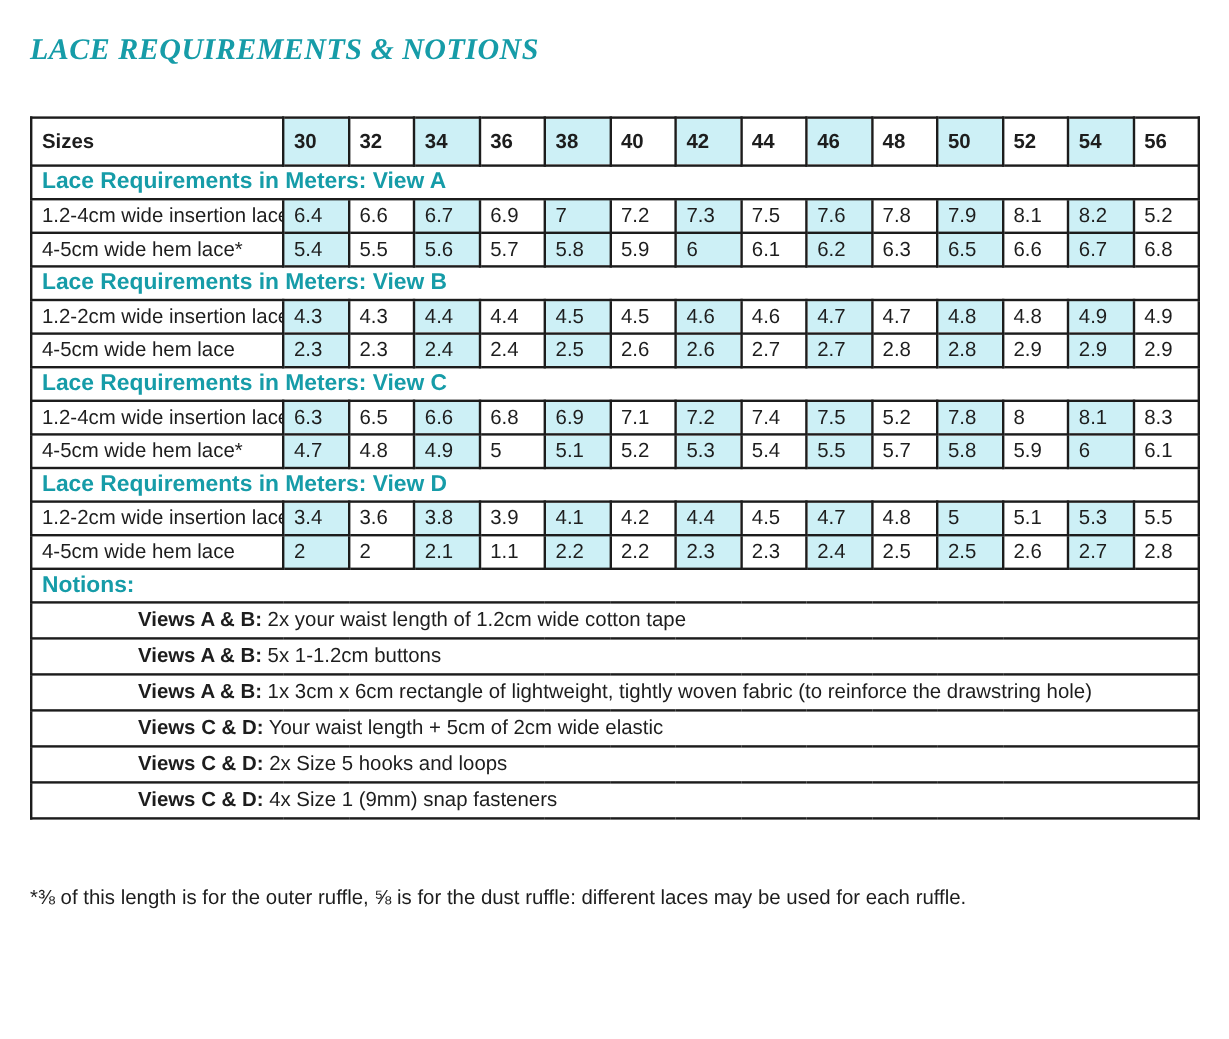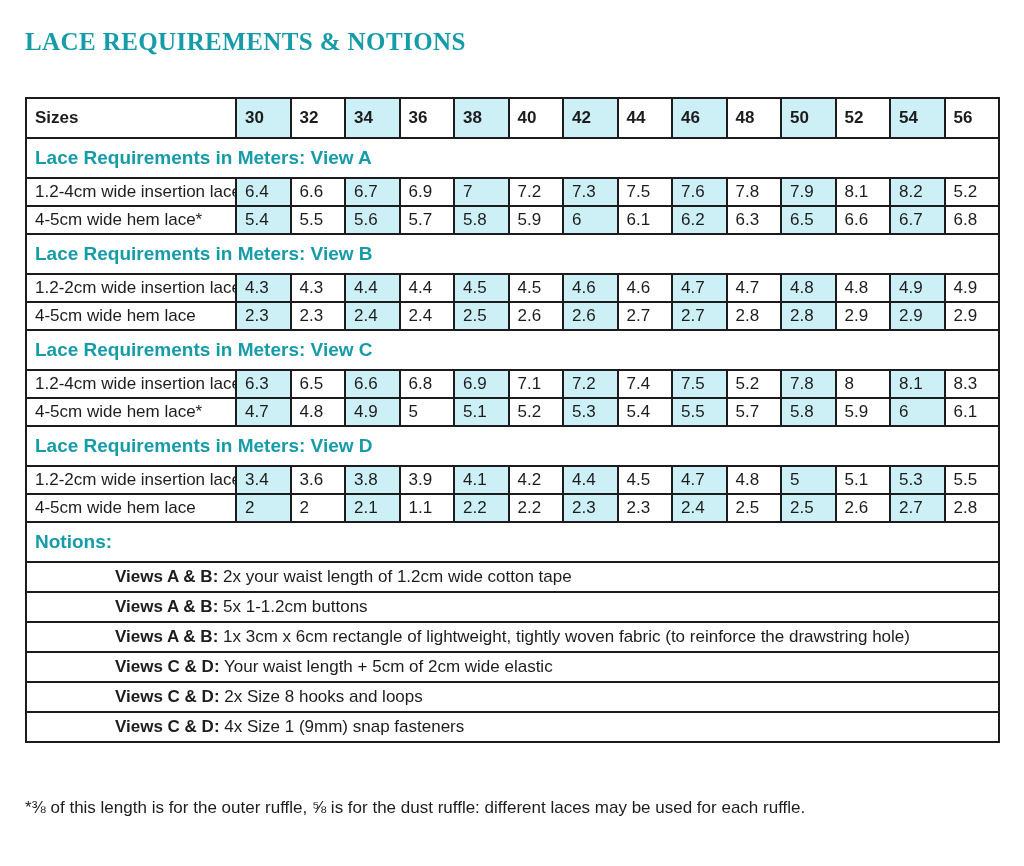--- a/index.html
+++ b/index.html
@@ -17,21 +17,21 @@
   }
   .titles{padding:28px 0 0 25px;}
   .titles h1,.titles h2{
     font-family:"Liberation Serif",serif;
     color:var(--teal);
     font-size:25px;
     font-weight:bold;
     letter-spacing:0.4px;
     margin:0;
   }
-  .titles h1{margin-bottom:4px;}
+  .titles h1{margin-bottom:4px;font-style:italic;}
   table{
     border-collapse:collapse;
     table-layout:fixed;
     width:975px;
     margin:41px 0 0 25px;
   }
   col.c-label{width:210px;}
   td{
     border:2px solid var(--border);
     font-size:17px;
@@ -40,21 +40,21 @@
     white-space:nowrap;
     overflow:hidden;
     vertical-align:middle;
   }
   td.hl{background:var(--cyan);}
   tr.sizes-row td{font-weight:bold;height:40px;}
   tr.section-row td{
     color:var(--teal);
     font-weight:bold;
     font-size:19px;
-    height:40px;
+    height:28px;
   }
   tr.notion-row td{padding-left:88px;height:30px;}
   .prefix{font-weight:bold;}
   .footnote{
     margin:55px 0 0 25px;
     font-size:17px;
   }
 </style>
 </head>
 <body>
@@ -243,21 +243,21 @@
       <tr class="notion-row">
         <td colspan="15"><span class="prefix">Views A &amp; B:</span><span> 5x 1-1.2cm buttons</span></td>
       </tr>
       <tr class="notion-row">
         <td colspan="15"><span class="prefix">Views A &amp; B:</span><span> 1x 3cm x 6cm rectangle of lightweight, tightly woven fabric (to reinforce the drawstring hole)</span></td>
       </tr>
       <tr class="notion-row">
         <td colspan="15"><span class="prefix">Views C &amp; D:</span><span> Your waist length + 5cm of 2cm wide elastic</span></td>
       </tr>
       <tr class="notion-row">
-        <td colspan="15"><span class="prefix">Views C &amp; D:</span><span> 2x Size 8 hooks and loops</span></td>
+        <td colspan="15"><span class="prefix">Views C &amp; D:</span><span> 2x Size 5 hooks and loops</span></td>
       </tr>
       <tr class="notion-row">
         <td colspan="15"><span class="prefix">Views C &amp; D:</span><span> 4x Size 1 (9mm) snap fasteners</span></td>
       </tr>
     </tbody>
 </table>
 
 <p class="footnote">*⅜ of this length is for the outer ruffle, ⅝ is for the dust ruffle: different laces may be used for each ruffle.</p>
 
 </body></html>

